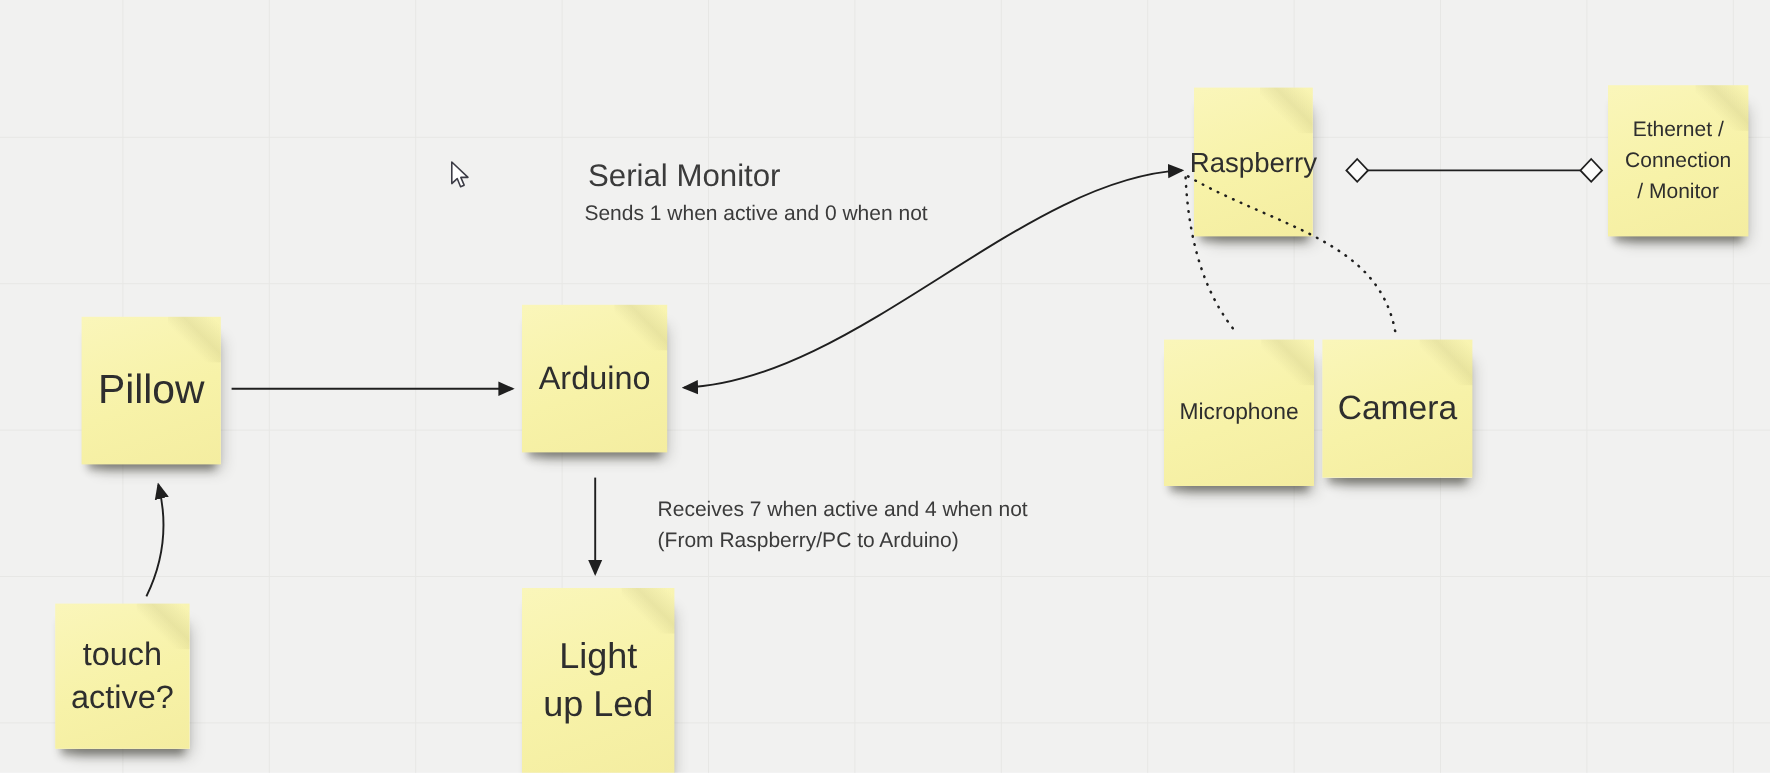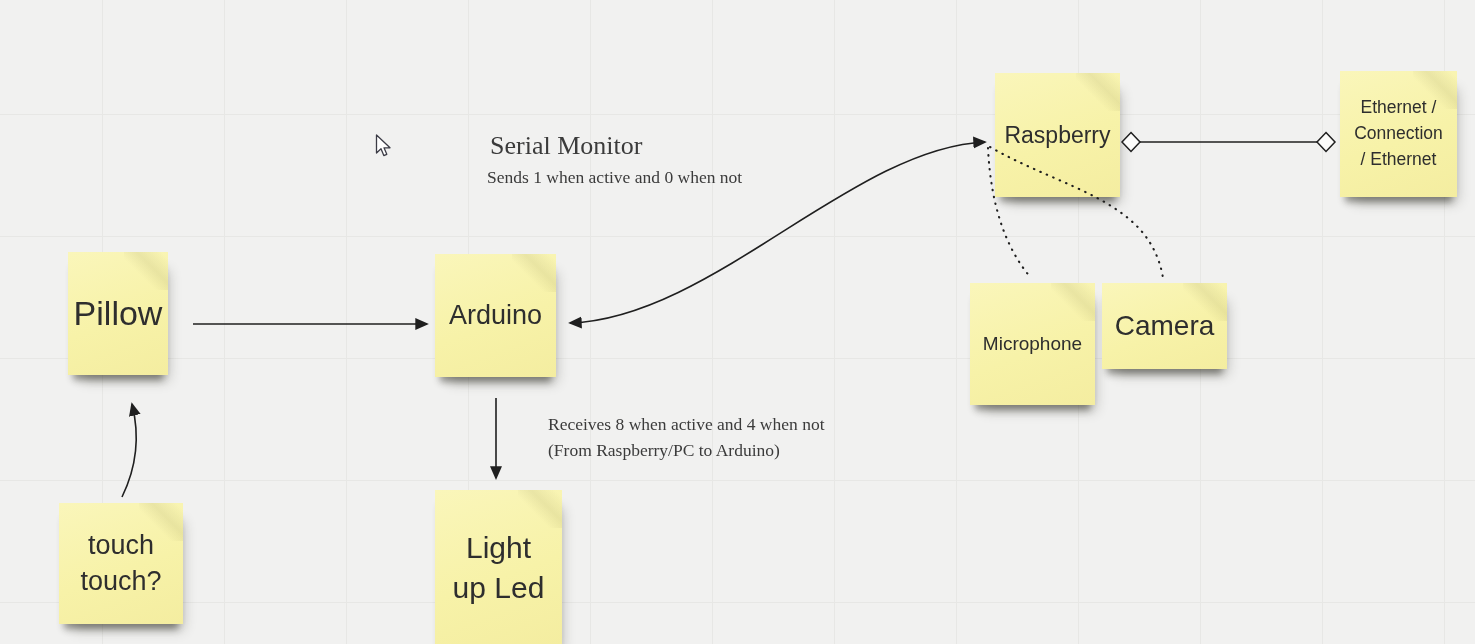--- a/index.html
+++ b/index.html
@@ -29,79 +29,78 @@
     background:linear-gradient(225deg,rgba(255,255,255,0.0) 8%,rgba(120,115,60,0.12) 38%,rgba(120,115,60,0.0) 62%);
     pointer-events:none;
   }
   .note-label{line-height:1.32;}
   .note-label span{display:block;}
   .float-text{
     position:absolute;
     color:#3b3b3b;
     white-space:nowrap;
     z-index:2;
-    font-family:Liberation Serif, serif;
   }
   #connector-layer{position:absolute;left:0;top:0;z-index:2;}
   #cursor{position:absolute;left:375px;top:134px;z-index:5;}
 </style>
 </head>
 <body>
 
 <div id="canvas">
 
-  <div class="note" style="left:68px;top:252px;width:100px;height:123px">
+  <div class="note" style="left:68px;top:264px;width:116px;height:123px">
     <div class="note-label" style="font-size:34px">
       <span>Pillow</span>
     </div>
   </div>
 
   <div class="note" style="left:435px;top:254px;width:121px;height:123px">
     <div class="note-label" style="font-size:27px">
       <span>Arduino</span>
     </div>
   </div>
 
-  <div class="note" style="left:59px;top:503px;width:124px;height:121px">
+  <div class="note" style="left:46px;top:503px;width:112px;height:121px">
     <div class="note-label" style="font-size:27px">
       <span>touch</span>
-      <span>touch?</span>
+      <span>active?</span>
     </div>
   </div>
 
   <div class="note" style="left:435px;top:490px;width:127px;height:156px">
     <div class="note-label" style="font-size:30px">
       <span>Light</span>
       <span>up Led</span>
     </div>
   </div>
 
-  <div class="note" style="left:995px;top:73px;width:125px;height:124px">
+  <div class="note" style="left:995px;top:73px;width:99px;height:124px">
     <div class="note-label" style="font-size:23px">
       <span>Raspberry</span>
     </div>
   </div>
 
   <div class="note" style="left:970px;top:283px;width:125px;height:122px">
     <div class="note-label" style="font-size:19px">
       <span>Microphone</span>
     </div>
   </div>
 
-  <div class="note" style="left:1102px;top:283px;width:125px;height:86px">
+  <div class="note" style="left:1102px;top:283px;width:125px;height:115px">
     <div class="note-label" style="font-size:28px">
       <span>Camera</span>
     </div>
   </div>
 
   <div class="note" style="left:1340px;top:71px;width:117px;height:126px">
     <div class="note-label" style="font-size:17.5px;line-height:1.47">
       <span>Ethernet /</span>
       <span>Connection</span>
-      <span>/ Ethernet</span>
+      <span>/ Monitor</span>
     </div>
   </div>
 
   <svg id="connector-layer" width="1475" height="644" viewBox="0 0 1475 644">
     <defs>
       <marker id="arrowhead" viewBox="0 0 10 10" refX="8.6" refY="5" markerWidth="8.5" markerHeight="8.5" orient="auto-start-reverse">
         <path d="M0,0.6 L10,5 L0,9.4 z" fill="#1f1f1f"></path>
       </marker>
     </defs>
 
@@ -117,21 +116,21 @@
     <path d="M 1131 132.5 L 1140 142 L 1131 151.5 L 1122 142 Z" fill="#fcfcfb" stroke="#1f1f1f" stroke-width="1.5"></path>
     <path d="M 1326 132.5 L 1335 142 L 1326 151.5 L 1317 142 Z" fill="#fcfcfb" stroke="#1f1f1f" stroke-width="1.5"></path>
 
     <path d="M 988 148 Q 992 232 1031 278" stroke="#1f1f1f" stroke-width="2.1" fill="none" stroke-dasharray="0.5 6.5" stroke-linecap="round"></path>
     <path d="M 990 147 C 1065 190 1150 200 1163 278" stroke="#1f1f1f" stroke-width="2.1" fill="none" stroke-dasharray="0.5 6.5" stroke-linecap="round"></path>
   </svg>
 
   <div class="float-text" style="left:490px;top:131px;font-size:26px">Serial Monitor</div>
   <div class="float-text" style="left:487px;top:167px;font-size:17.5px">Sends 1 when active and 0 when not</div>
 
-  <div class="float-text" style="left:548px;top:414px;font-size:17.5px">Receives 8 when active and 4 when not</div>
+  <div class="float-text" style="left:548px;top:414px;font-size:17.5px">Receives 7 when active and 4 when not</div>
   <div class="float-text" style="left:548px;top:440px;font-size:17.5px">(From Raspberry/PC to Arduino)</div>
 
 
   <svg id="cursor" width="20" height="25" viewBox="0 0 20 25">
     <path d="M1.5,1 L1.5,19 L6,14.8 L8.8,21.6 L11.8,20.3 L9,13.8 L15,13.8 Z" fill="#ffffff" stroke="#3c3c46" stroke-width="1.3" stroke-linejoin="round"></path>
   </svg>
 
 </div>
 
 </body></html>

